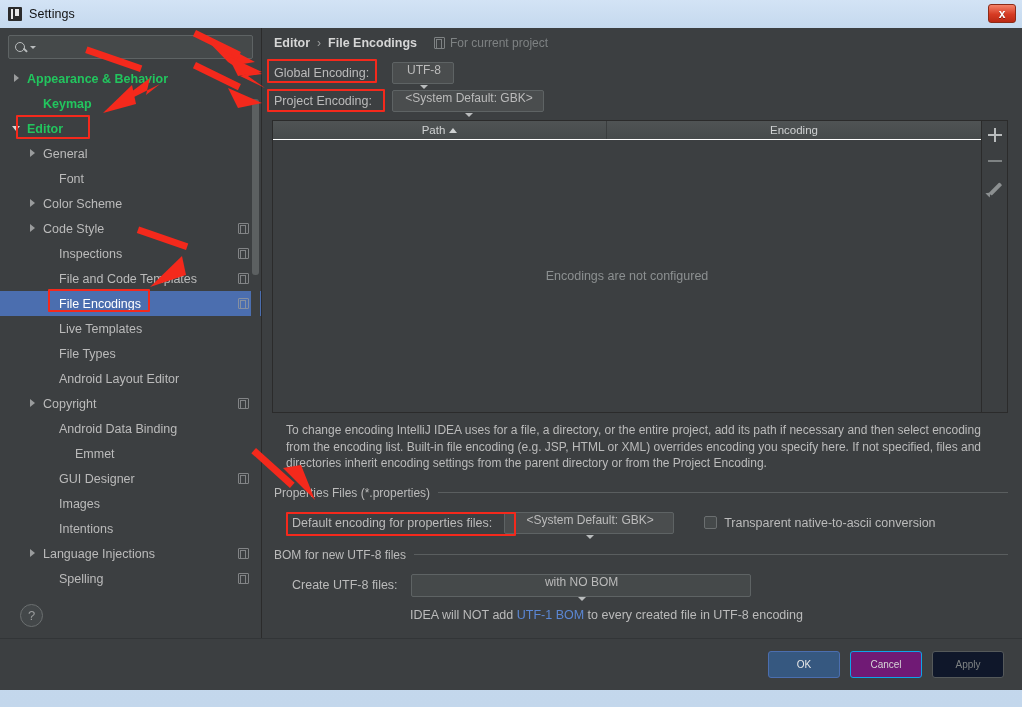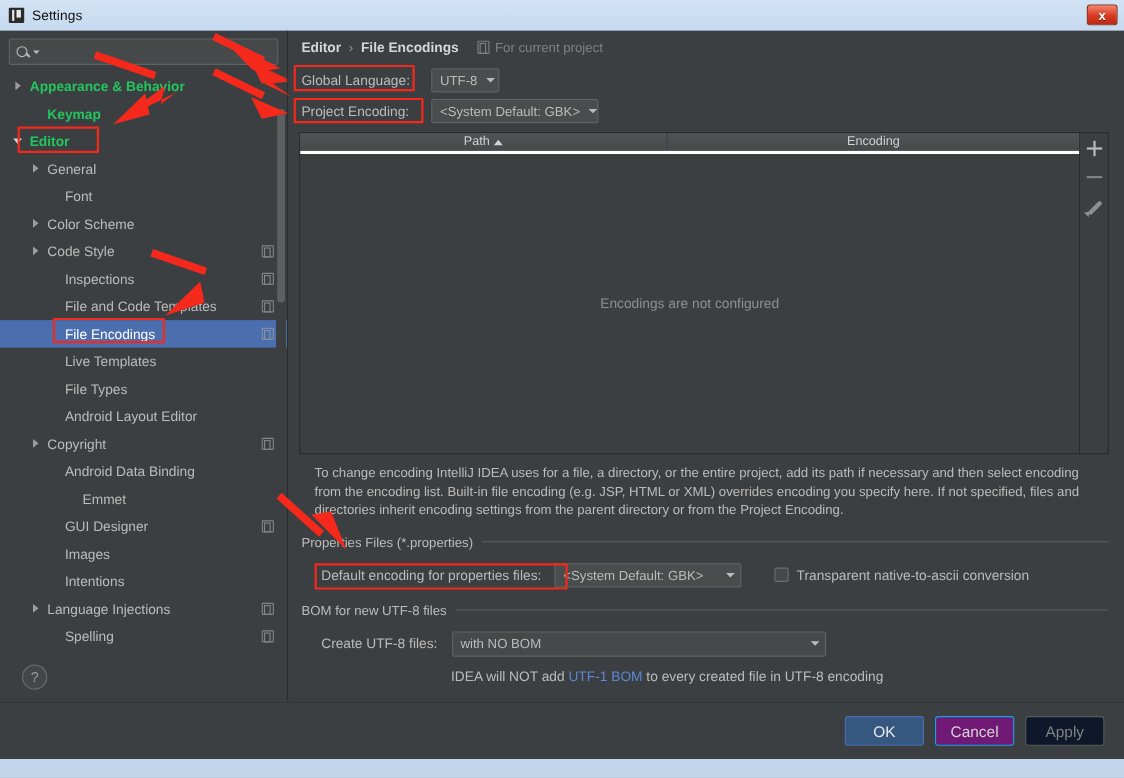--- a/index.html
+++ b/index.html
@@ -165,20 +165,21 @@
   .field-row{ display:flex; align-items:center; height:26px; margin-top:2px; padding-left:2px;}
   .field-label{ font-size:12.5px; color:#bbbbbb; }
   .fl-global{ width:118px; }
   .fl-project{ width:118px; }
 
   .combo{
     height:22px; background:#4a4d4e; border:1px solid #5e6364; border-radius:2px;
     display:flex; align-items:center; padding:0 5px 0 7px;
     color:#bbbbbb; font-size:12px; cursor:pointer; gap:8px;
     white-space:nowrap;
+    flex-direction:column;
   }
   .combo .cv{ flex:1 1 auto; }
   .caret{
     width:0;height:0;border-left:4px solid transparent;border-right:4px solid transparent;
     border-top:4.5px solid #b9bcbd; flex:0 0 auto;
   }
   .combo-utf8{ width:62px; }
   .combo-project{ width:152px; }
   .combo-props{ width:170px; }
   .combo-bom{ width:340px; height:23px; background:#45494a;}
@@ -188,21 +189,21 @@
     display:flex; margin-top:6px;
     height:293px; flex:0 0 auto;
   }
   .table-box{
     flex:1 1 auto; min-width:0;
     border:1px solid #2b2b2b;
     display:flex; flex-direction:column;
     background:#3c3f41;
   }
   .thead{
-    height:19px; display:flex; background:#4a4d4e; border-bottom:3px solid #ffffff;
+    height:19px; display:flex; background:#4a4d4e; border-bottom:1px solid #ffffff;
     font-size:11.5px; color:#cfd1d2;
   }
   .th{
     display:flex; align-items:center; justify-content:center; gap:4px;
     height:100%;
     background: linear-gradient(180deg,#4f5354 0%, #464a4b 100%);
   }
   .th.path{ width:334px; flex:0 0 334px; border-right:1px solid #3a3d3e;}
   .th.enc{ flex:1 1 auto; }
   .sort-asc{
@@ -263,21 +264,21 @@
   
   .footer{
     height:52px; flex:0 0 52px;
     border-top:1px solid #323537;
     display:flex; align-items:center; justify-content:flex-end;
     gap:10px; padding-right:18px;
     background:#3c3f41;
   }
   .btn{
     min-width:72px; height:27px; padding:0 6px;
-    border-radius:3px; font-size:14px;
+    border-radius:3px; font-size:10px;
     display:flex;align-items:center;justify-content:center;
     cursor:pointer;
   }
   .btn-ok{ background:#365880; border:1px solid #4b6eaf; color:#e8e8e8; min-width:72px;}
   .btn-cancel{ background:#701a75; border:1px solid #0ea5e9; color:#d6d6d6; }
   .btn-apply{ background:#0f172a; border:1px solid #55595a; color:#7e8283; }
   .redbox{
     position:absolute; border:2px solid #f4291c; pointer-events:none; border-radius:1px;
   }
   #anno-svg{ position:absolute; left:0; top:0; width:1022px; height:707px; pointer-events:none; }
@@ -414,21 +415,21 @@
           <span class="bc-strong">Editor</span>
           <span class="bc-sep">›</span>
           <span class="bc-strong">File Encodings</span>
           <span class="bc-note">
             <span class="bc-note-icon"></span>
             <span>For current project</span>
           </span>
         </div>
 
         <div class="field-row">
-          <span class="field-label fl-global">Global Language:</span>
+          <span class="field-label fl-global">Global Encoding:</span>
           <span class="combo combo-utf8">
             <span class="cv">UTF-8</span>
             <span class="caret"></span>
           </span>
         </div>
 
         <div class="field-row">
           <span class="field-label fl-project">Project Encoding:</span>
           <span class="combo combo-project">
             <span class="cv">&lt;System Default: GBK&gt;</span>

